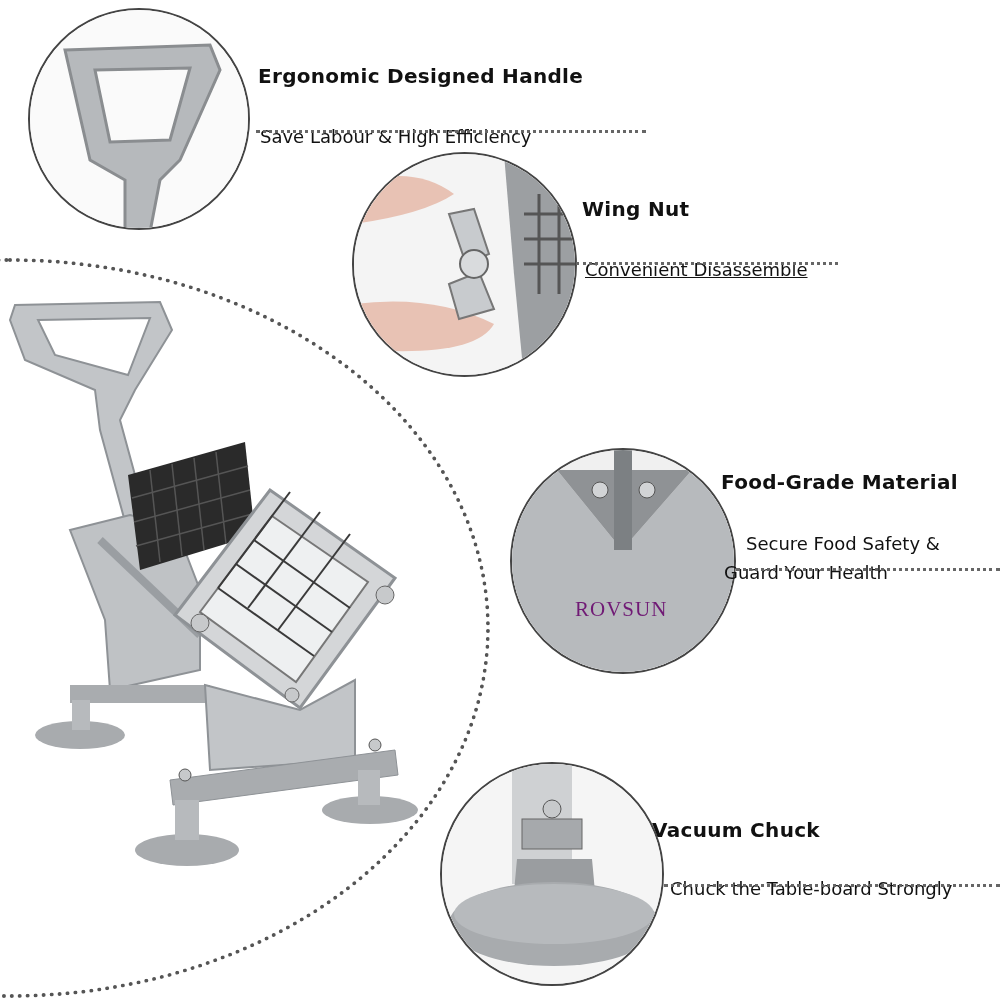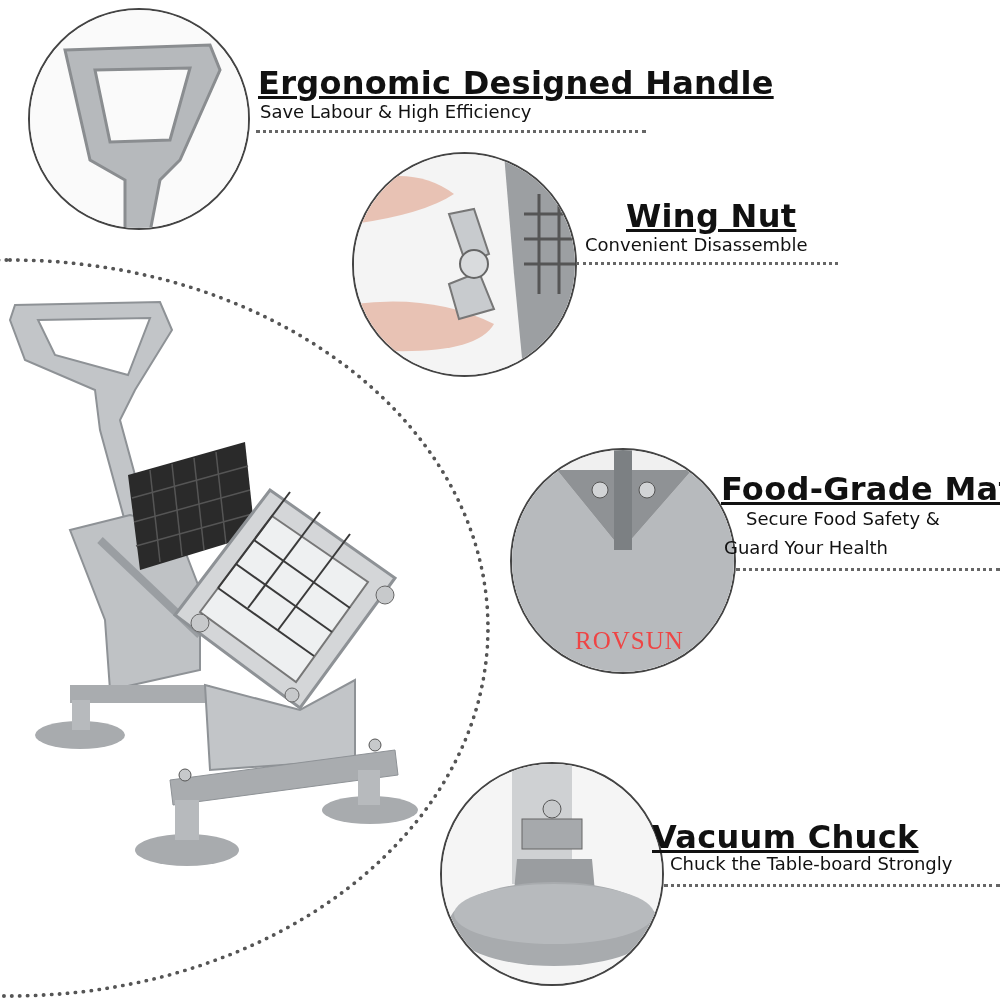--- a/index.html
+++ b/index.html
@@ -1,23 +1,23 @@
 <!DOCTYPE html>
 <html><head>
 <meta charset="utf-8">
 <style>
   html,body{margin:0;padding:0;background:#fff;}
   body{width:1000px;height:1000px;position:relative;overflow:hidden;font-family:"DejaVu Sans","Liberation Sans",sans-serif;color:#111;}
   .abs{position:absolute;}
   .circle{position:absolute;border-radius:50%;border:2px solid #444;overflow:hidden;background:#f2f2f2;box-sizing:border-box;}
   .big-dotted{position:absolute;left:-470px;top:258px;width:960px;width:960px;height:740px;border-radius:50%;border:4px dotted #555;box-sizing:border-box;}
-  .feat-title{position:absolute;font-weight:bold;font-size:32px;letter-spacing:0.3px;white-space:nowrap;text-decoration:underline;}
-  .feat-sub{position:absolute;font-size:18px;white-space:nowrap;}
+  .feat-title{position:absolute;font-weight:bold;font-size:20px;letter-spacing:0.3px;white-space:nowrap;}
+  .feat-sub{position:absolute;font-size:18px;white-space:nowrap;margin-top:25px;}
   .dots{position:absolute;height:0;border-top:3px dotted #666;}
-  .brand{position:absolute;font-family:"Liberation Serif","DejaVu Serif",serif;font-size:25px;letter-spacing:1px;color:#ef4444;margin-top:30px;}
+  .brand{position:absolute;font-family:"Liberation Serif","DejaVu Serif",serif;font-size:21px;letter-spacing:1px;color:#701a75;}
 </style>
 </head>
 <body>
 
 <div class="big-dotted"></div>
 
 <div class="circle" style="left:28px;top:8px;width:222px;height:222px;">
   <svg width="222" height="222">
     <rect width="222" height="222" fill="#fafafa"></rect>
     <path d="M35 40 L180 35 L190 60 L150 150 L130 170 L120 222 L95 222 L95 170 L60 150 Z" fill="#b6b9bc" stroke="#8a8d90" stroke-width="3"></path>
@@ -39,22 +39,22 @@
       <line x1="185" y1="40" x2="185" y2="140"></line>
         <line x1="205" y1="40" x2="205" y2="140"></line>
     </g>
     <path d="M0 30 Q60 10 100 40 Q70 60 0 70 Z" fill="#e8c2b4"></path>
     <path d="M0 150 Q80 140 140 170 Q120 205 0 195 Z" fill="#e8c2b4"></path>
     <path d="M95 60 L120 55 L135 100 L112 110 Z" fill="#c8cbce" stroke="#777" stroke-width="2"></path>
     <path d="M95 130 L125 118 L140 155 L105 165 Z" fill="#c8cbce" stroke="#777" stroke-width="2"></path>
     <circle cx="120" cy="110" r="14" fill="#d9dbdd" stroke="#666" stroke-width="2"></circle>
   </svg>
 </div>
-<div class="feat-title" style="left:582px;top:197px;margin-left:44px;">Wing Nut</div>
-<div class="feat-sub" style="left:585px;top:234px;">Convenient Disassemble</div>
+<div class="feat-title" style="left:582px;top:197px;">Wing Nut</div>
+<div class="feat-sub" style="left:585px;top:234px;text-decoration:underline;">Convenient Disassemble</div>
 <div class="dots" style="left:576px;top:262px;width:262px;"></div>
 
 <div class="circle" style="left:510px;top:448px;width:226px;height:226px;">
   <svg width="226" height="226">
     <rect width="226" height="226" fill="#f0f0f0"></rect>
     <path d="M0 50 L45 20 L110 100 L180 20 L226 50 L226 226 L0 226 Z" fill="#b7babd"></path>
     <path d="M45 20 L180 20 L110 100 Z" fill="#8f9295"></path>
     <rect x="102" y="0" width="18" height="100" fill="#7c8083"></rect>
     <circle cx="88" cy="40" r="8" fill="#d2d4d6" stroke="#555"></circle>
     <circle cx="135" cy="40" r="8" fill="#d2d4d6" stroke="#555"></circle>

